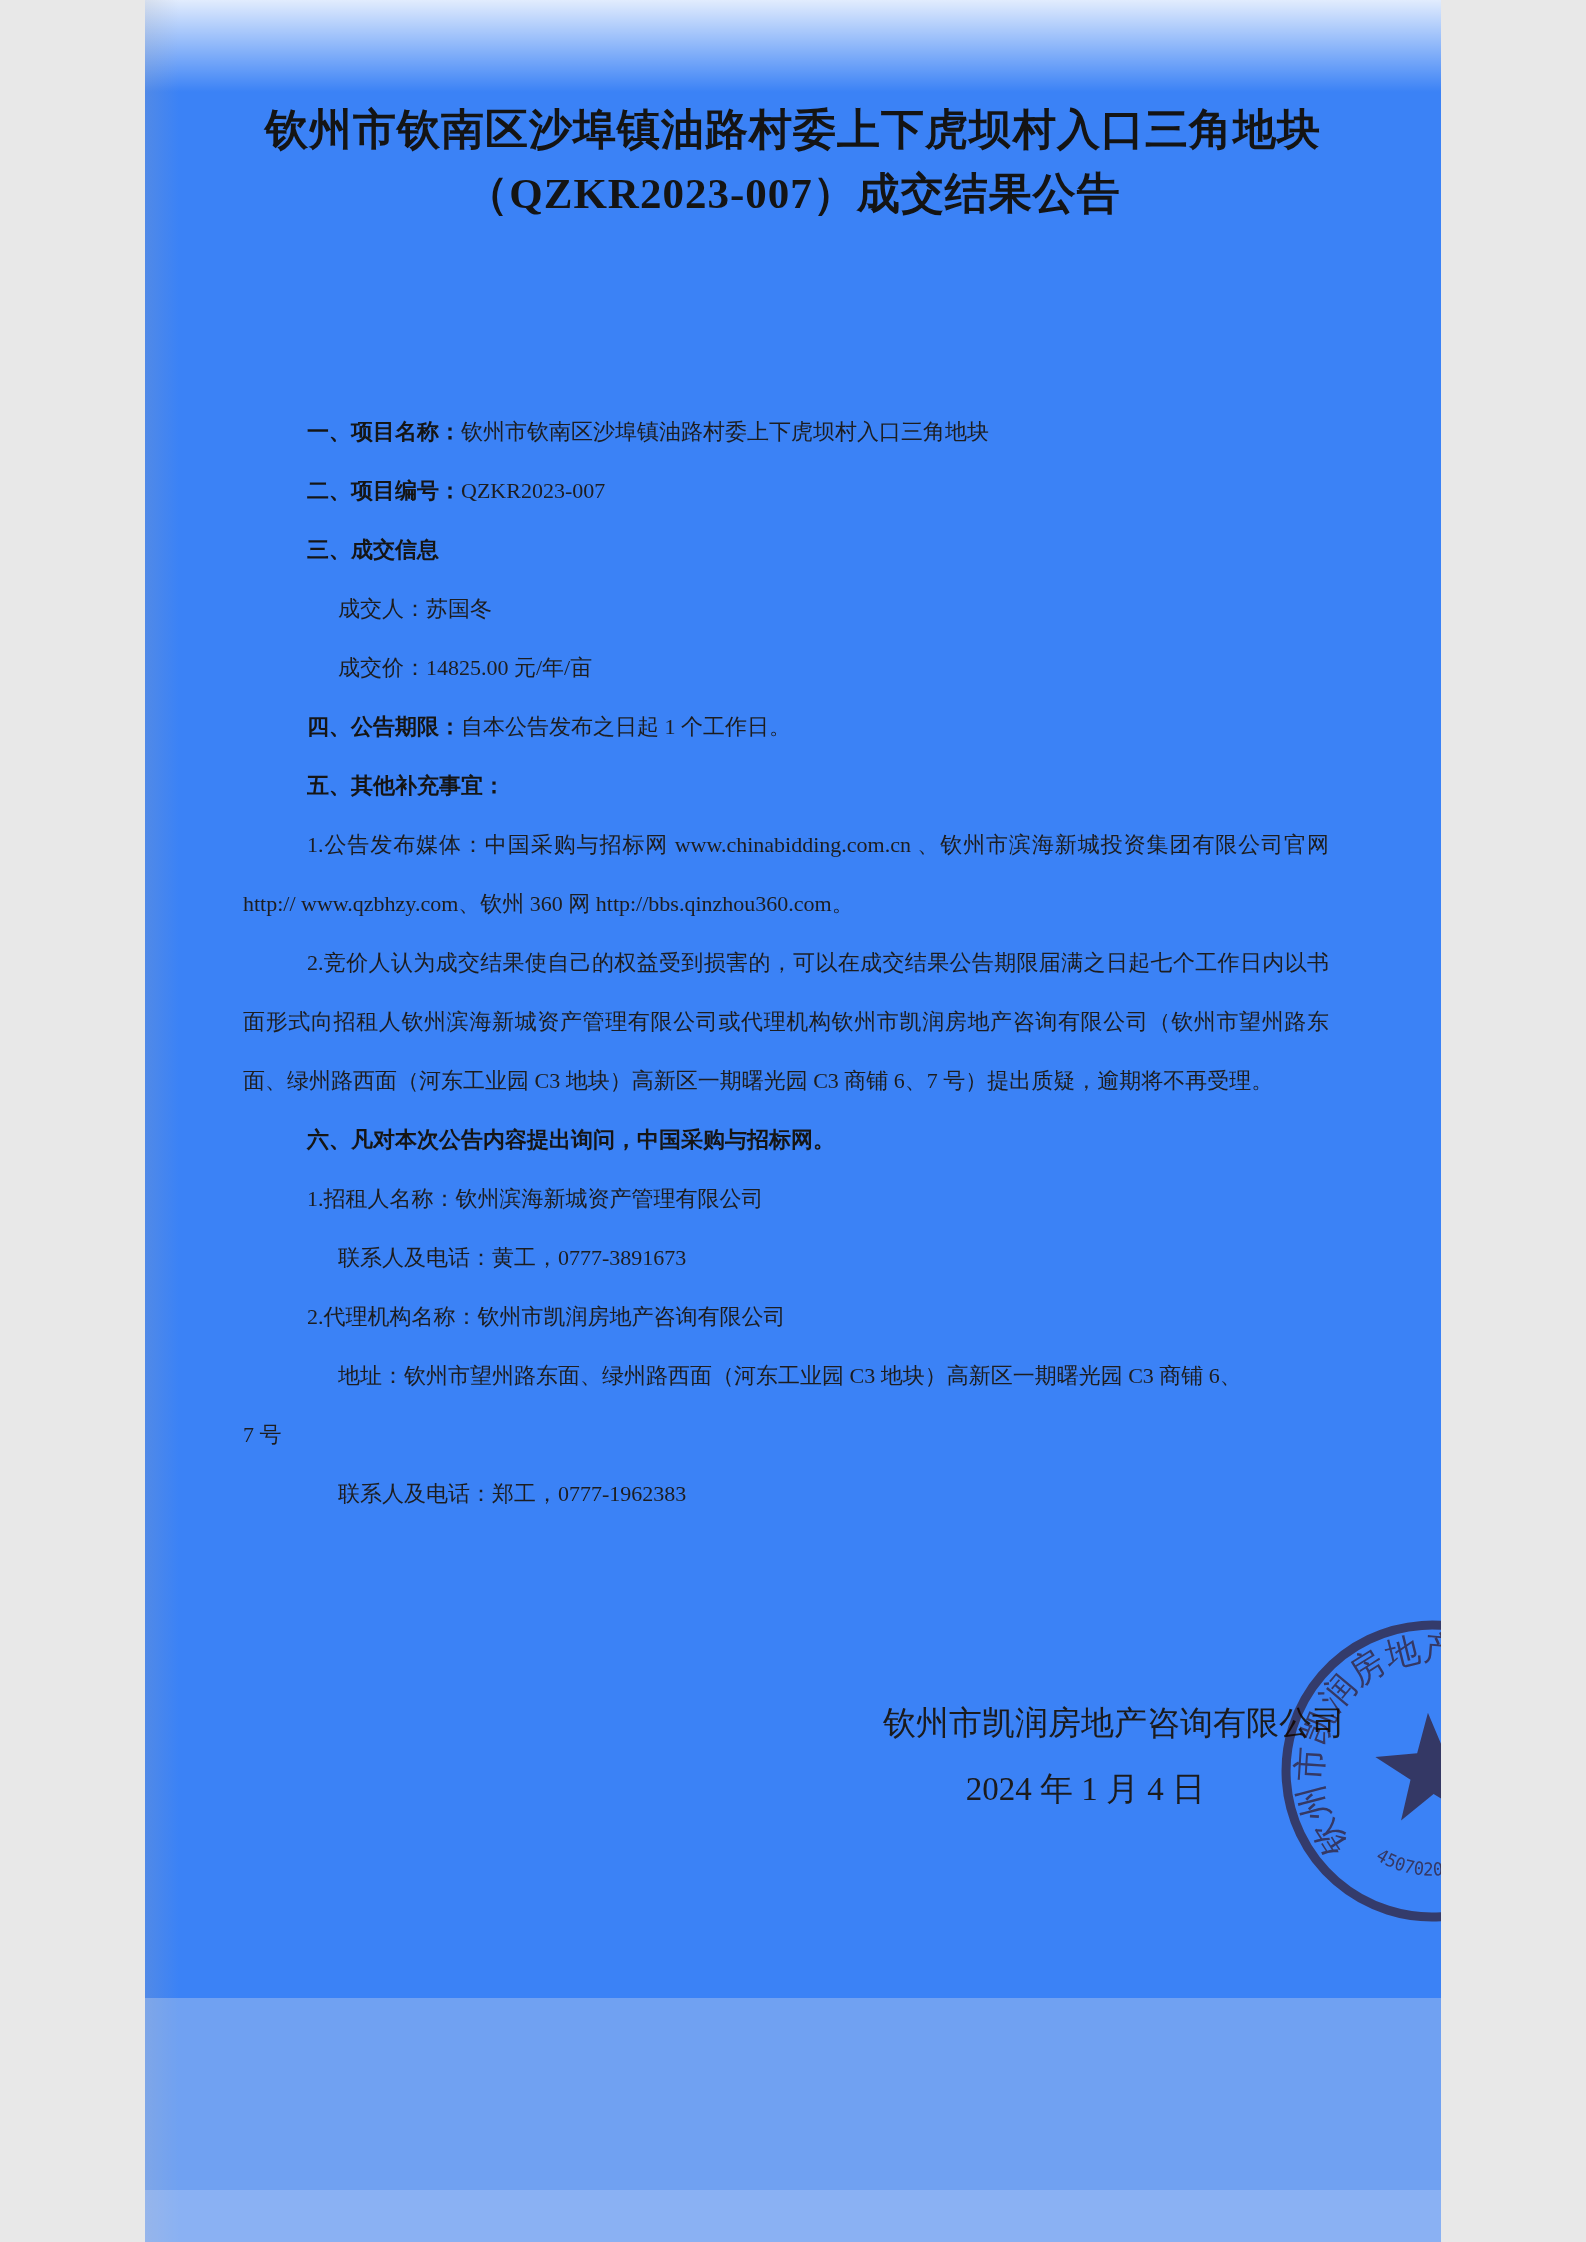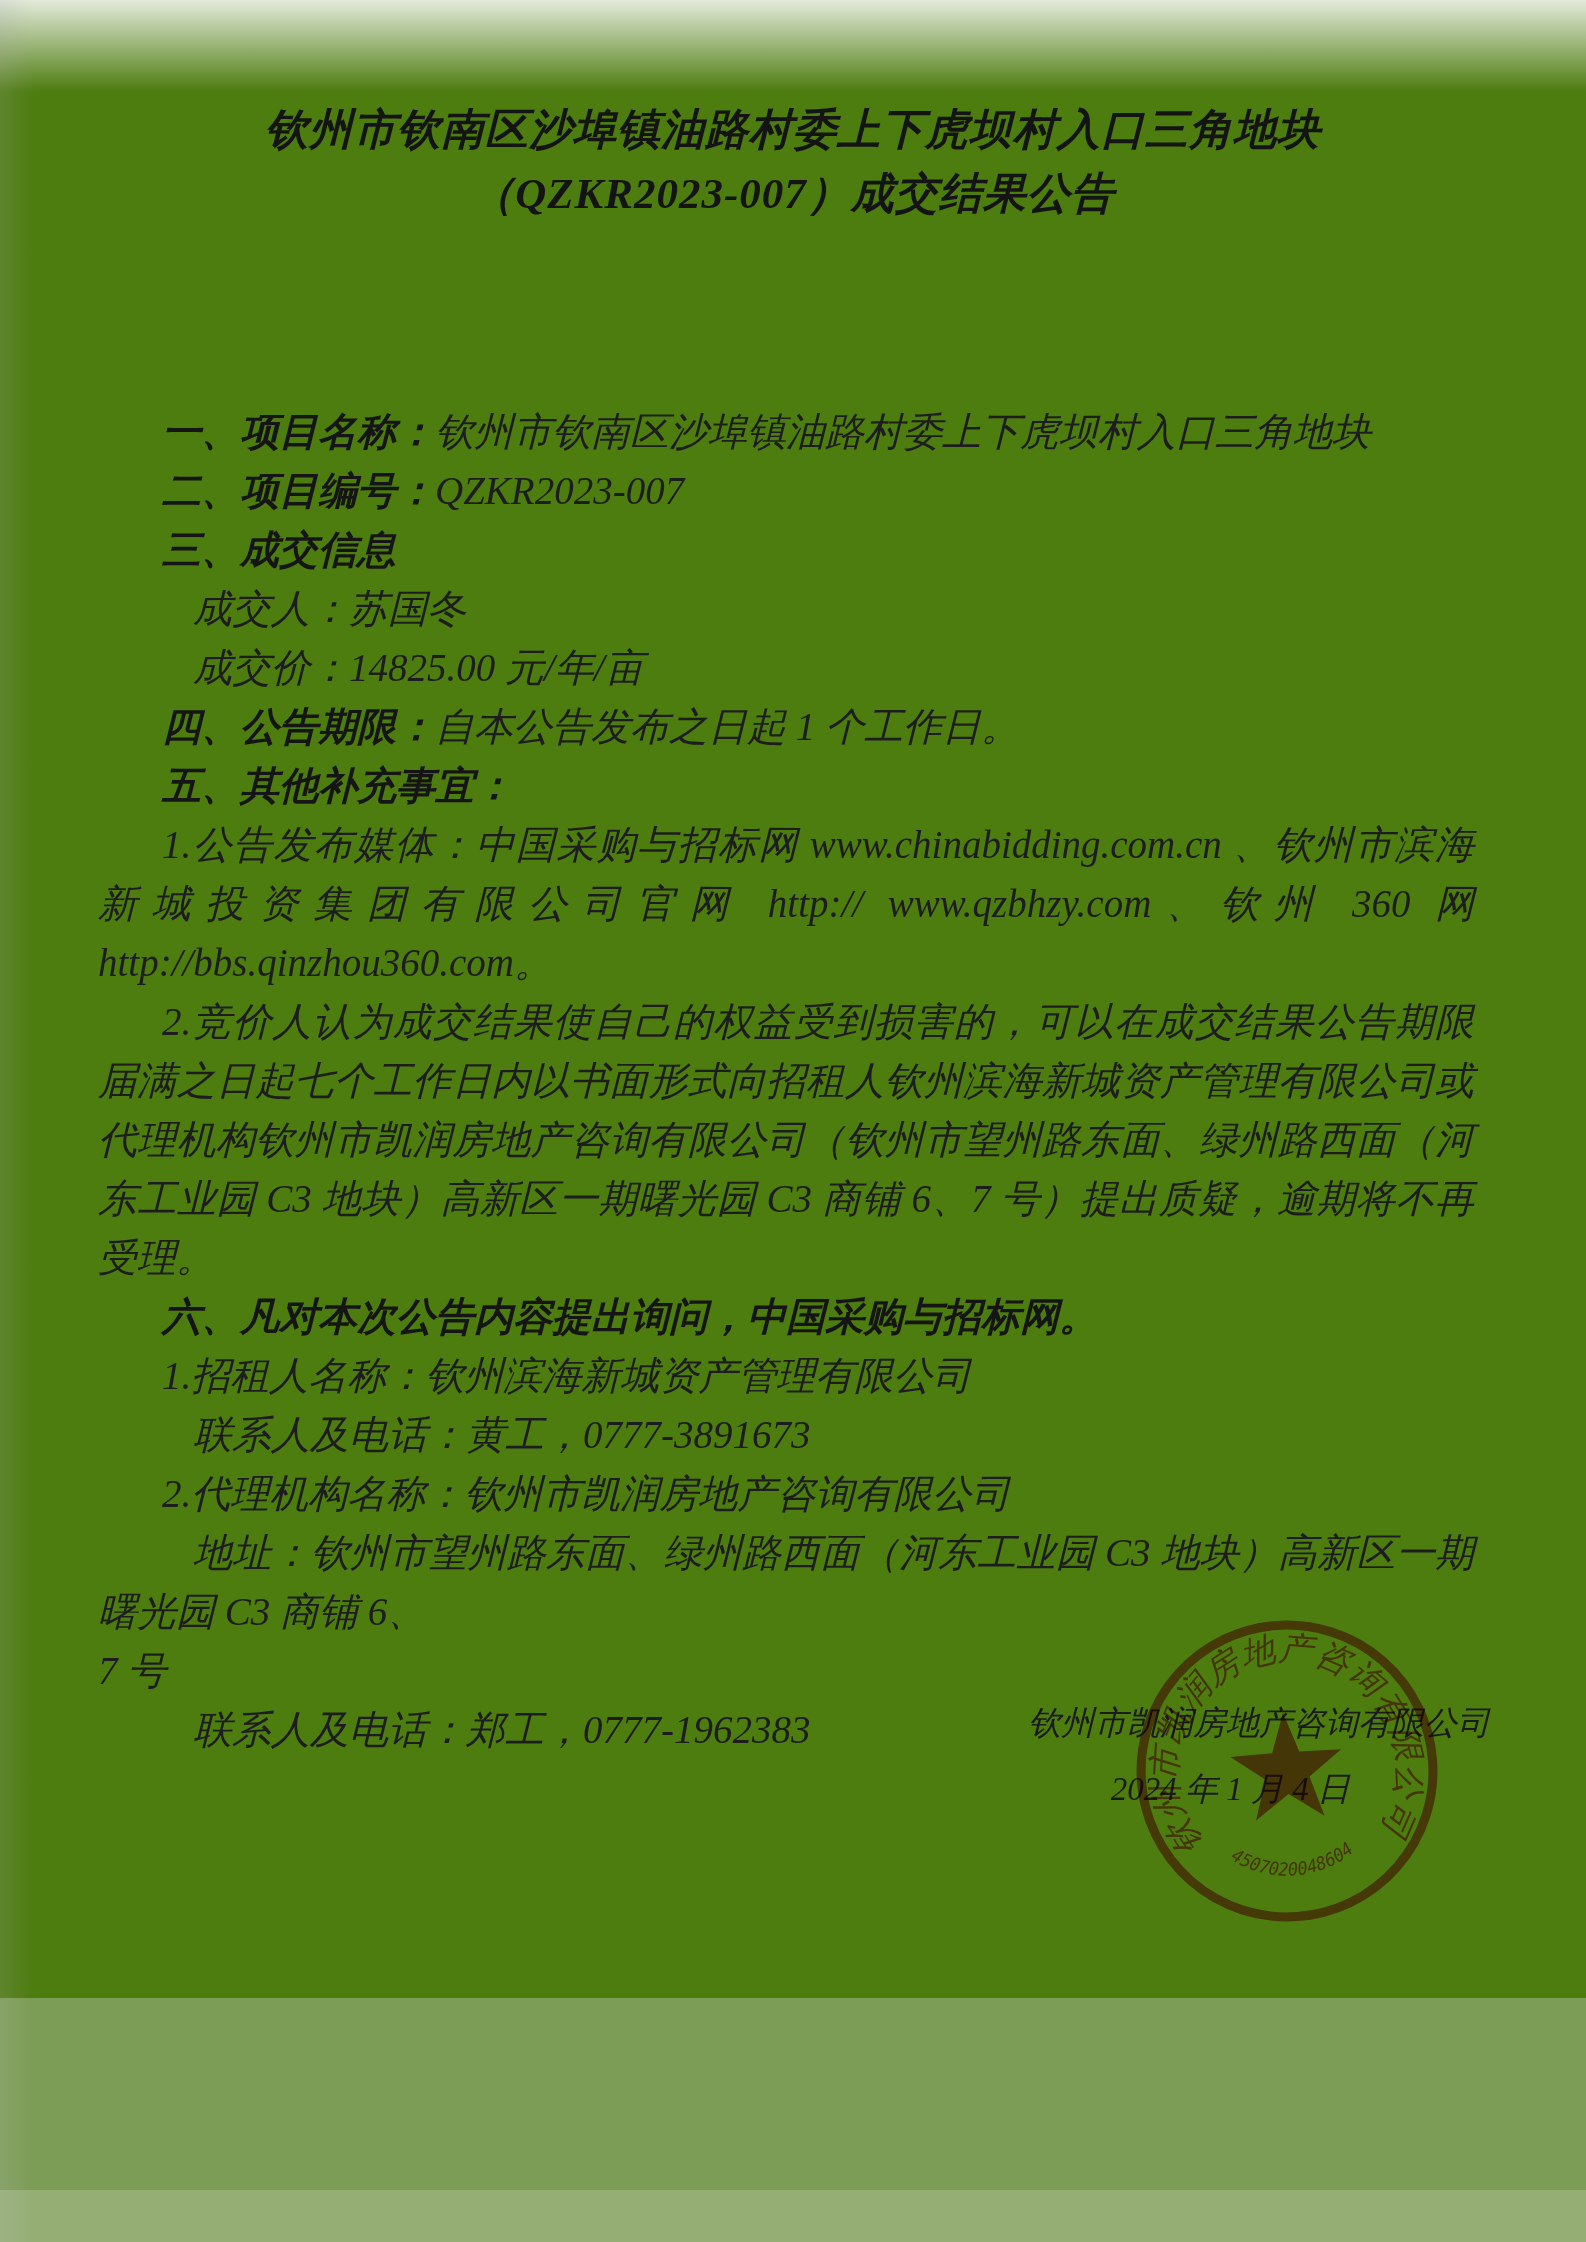--- a/index.html
+++ b/index.html
@@ -1,44 +1,43 @@
 <!DOCTYPE html>
 <html><head>
 <meta charset="utf-8">
 <style>
   html,body{margin:0;padding:0;background:#e8e8e8;}
   .page{
     position:relative;
-    width:1586px;height:2242px;
+    width:1296px;height:2242px;
     margin:0 auto;
-    background:#4d7c0f;
+    background:#3b82f6;
     overflow:hidden;
     font-family:"Liberation Serif","DejaVu Serif",serif;
     color:#1d1d1f;
-    font-style:italic;
   }
   
   .edge-left{position:absolute;left:0;top:0;width:34px;height:100%;
     background:linear-gradient(to right, rgba(168,168,172,0.20), rgba(168,168,172,0));}
   .edge-top{position:absolute;left:0;top:0;width:100%;height:92px;
     background:linear-gradient(to bottom, rgba(255,255,255,0.85), rgba(255,255,255,0));}
   .band-bottom{position:absolute;left:0;top:1998px;width:100%;height:192px;
     background:rgba(224,226,233,0.32);}
   .band-bottom2{position:absolute;left:0;top:2190px;width:100%;height:52px;
     background:rgba(234,235,240,0.45);}
   
   .title{
     position:absolute;top:98px;left:0;width:100%;
     text-align:center;font-weight:bold;color:#141414;
     font-size:43px;line-height:64px;letter-spacing:1px;
   }
   
   .doc-body{
     position:absolute;top:402px;left:98px;right:112px;
-    font-size:39px;line-height:59px;
+    font-size:22px;line-height:59px;
     text-align:justify;
   }
   .doc-body p{margin:0;padding:0;}
   .ind2{text-indent:64px;}
   .ind3{text-indent:95px;}
   .pre{white-space:pre-wrap;}
   .doc-body b{font-weight:bold;color:#151515;}
   
   .sig-company{
     position:absolute;top:1700px;right:96px;

